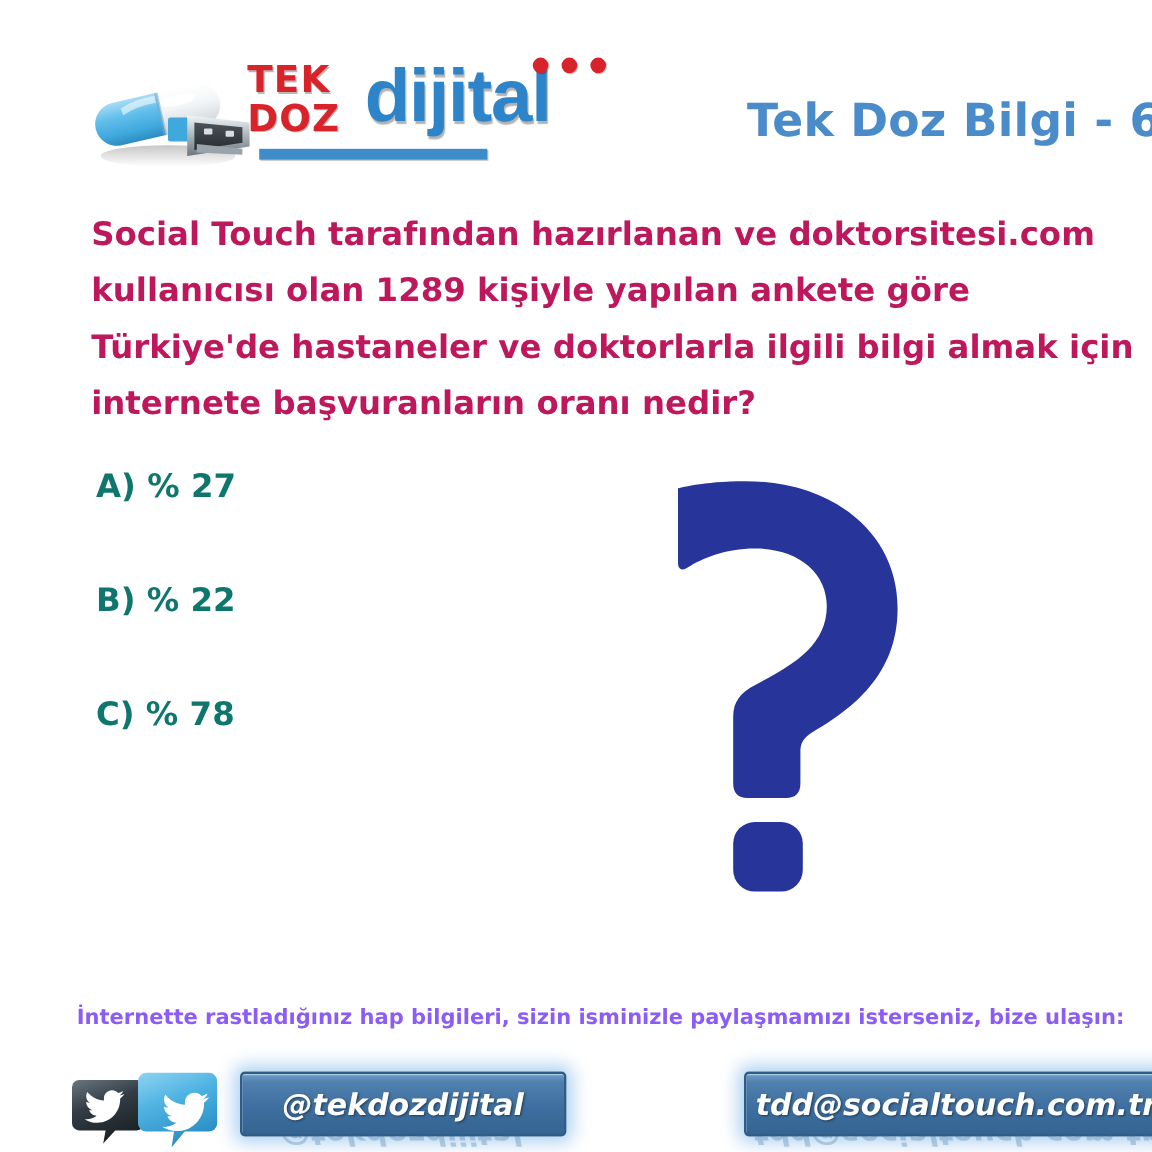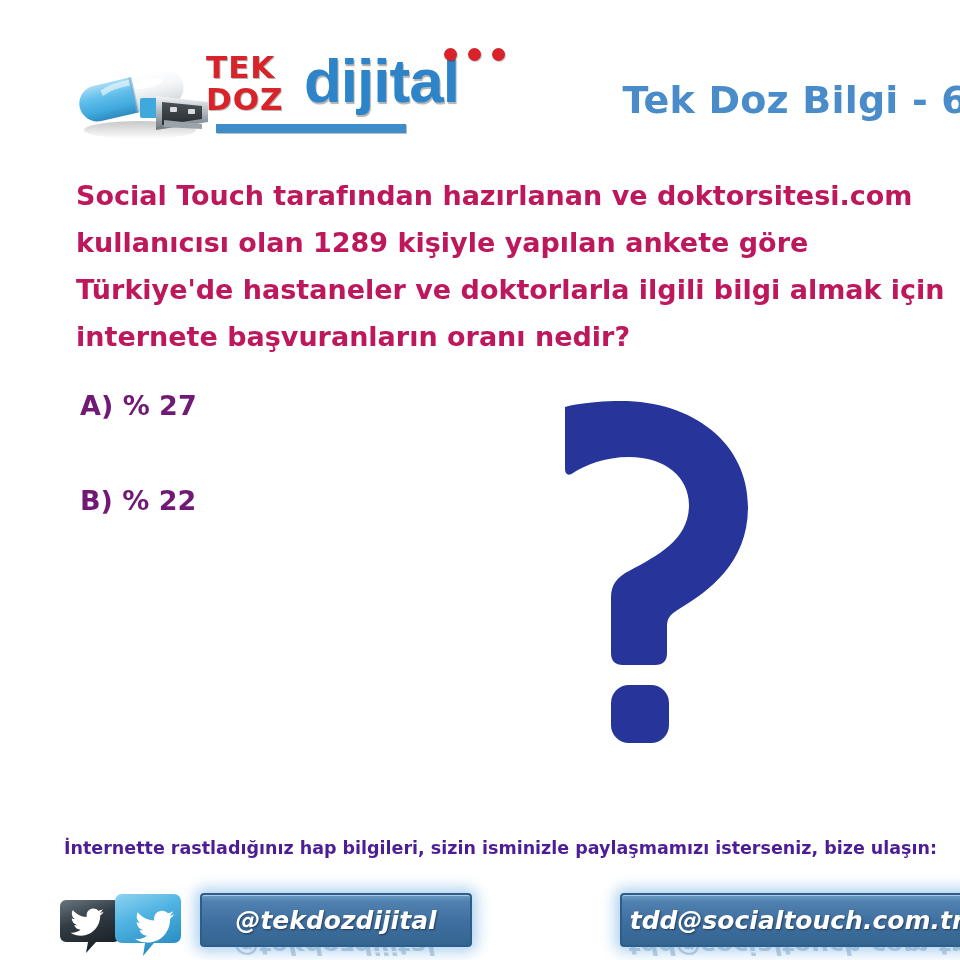--- a/index.html
+++ b/index.html
@@ -126,21 +126,21 @@
   }
 
   
   .options {
     position: absolute;
     left: 32px;
     top: 390px;
     width: 300px;
   }
   .option {
-    color: #701a75;
+    color: #0f766e;
     font-size: 27px;
     font-weight: bold;
     font-family: "DejaVu Sans", sans-serif;
     height: 95px;
     line-height: 32px;
     white-space: nowrap;
   }
 
   
   .qmark {
@@ -151,21 +151,21 @@
     height: 360px;
   }
 
   
   .footer-note {
     position: absolute;
     left: 16px;
     top: 838px;
     font-size: 17.5px;
     font-weight: bold;
-    color: #4c1d95;
+    color: #8b5cf6;
     font-family: "DejaVu Sans", sans-serif;
     white-space: nowrap;
   }
 
   .social-icons {
     position: absolute;
     left: 8px;
     top: 888px;
     width: 130px;
     height: 72px;
@@ -290,20 +290,21 @@
     </div>
 
     <div class="header-title">Tek Doz Bilgi - 6</div>
   </div>
 
   <div class="question">Social Touch tarafından hazırlanan ve doktorsitesi.com kullanıcısı olan 1289 kişiyle yapılan ankete göre Türkiye'de hastaneler ve doktorlarla ilgili bilgi almak için internete başvuranların oranı nedir?</div>
 
   <div class="options">
     <div class="option">A) % 27</div>
     <div class="option">B) % 22</div>
+    <div class="option">C) % 78</div>
   </div>
 
   <div class="qmark">
     <svg width="240" height="360" viewBox="0 0 240 360">
 
       <path d="M22 22
                C22 22 42 16 78 16
                C150 16 205 58 205 122
                C205 178 166 206 136 224
                C126 230 124 234 124 242

